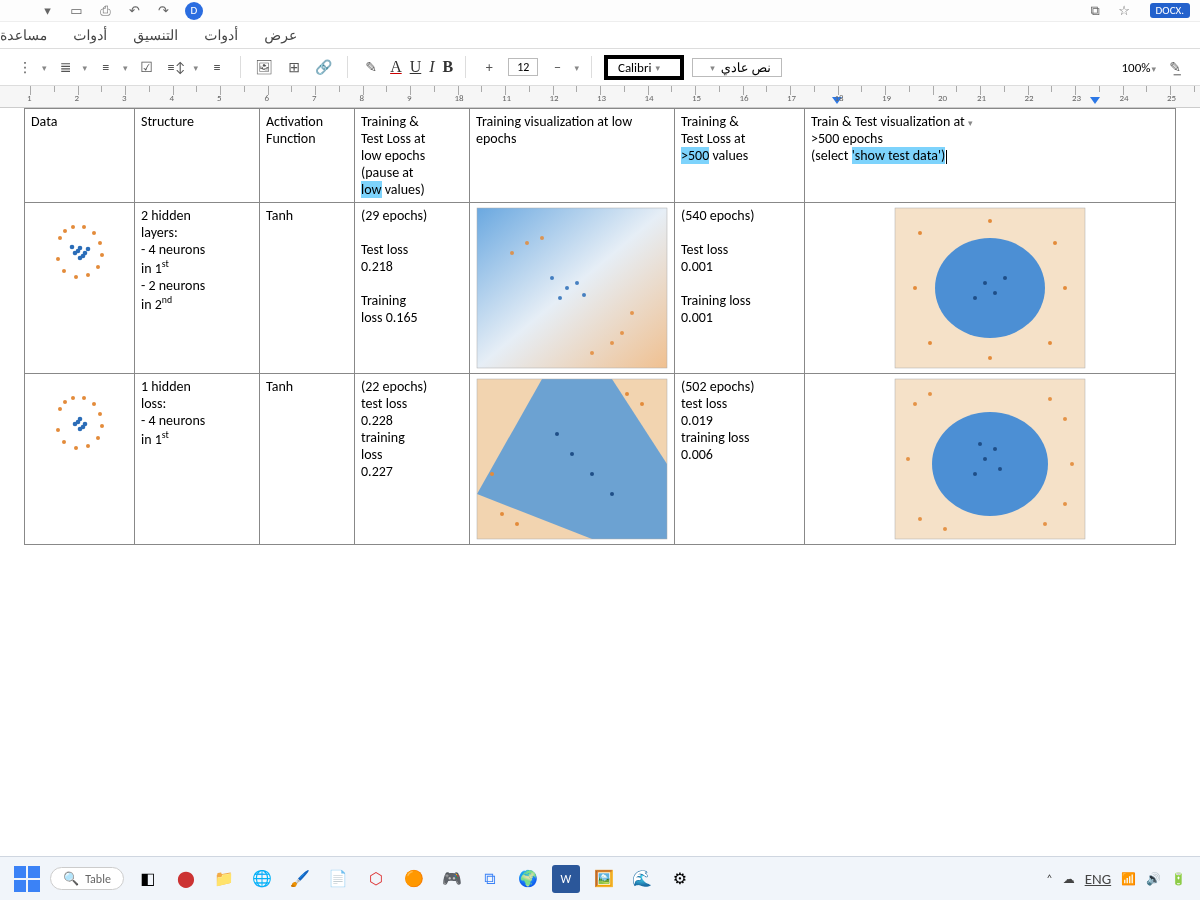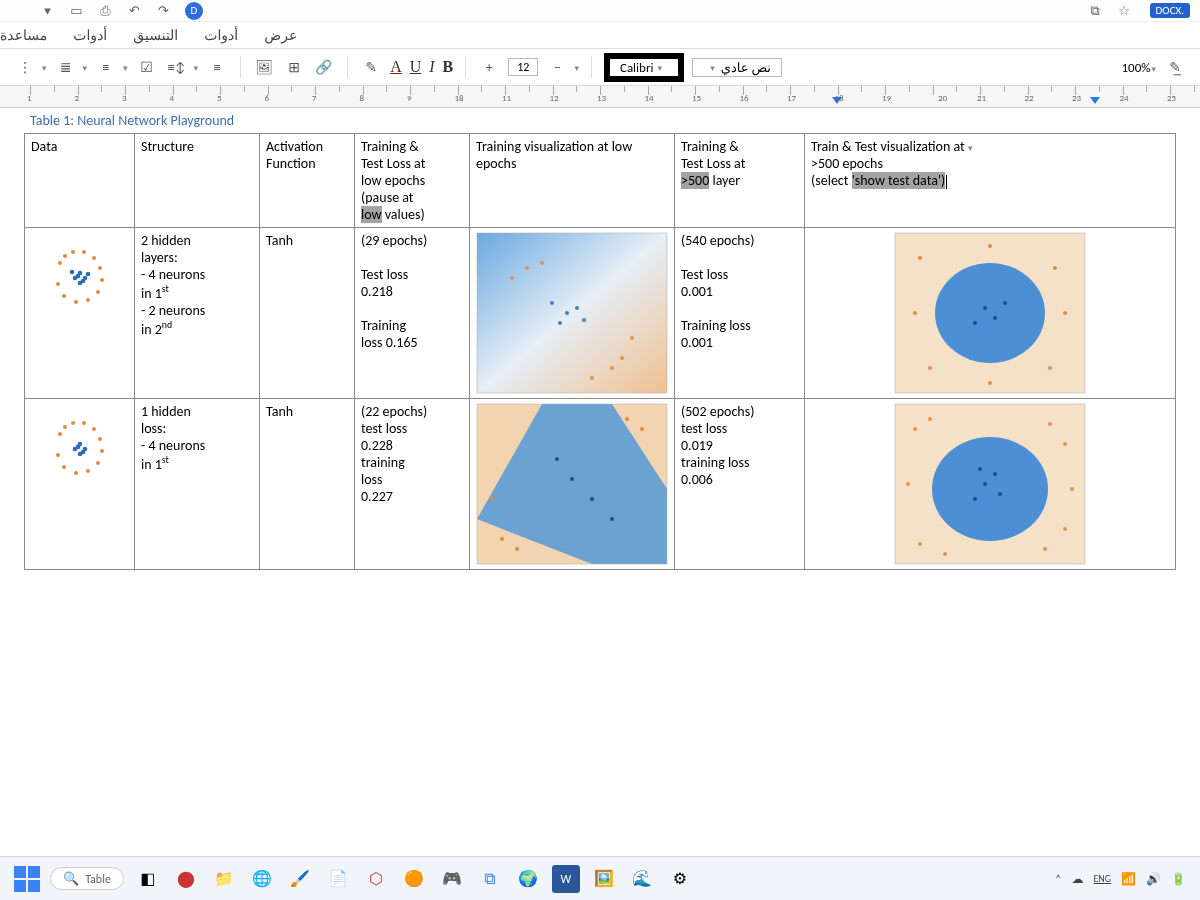--- a/index.html
+++ b/index.html
@@ -19,58 +19,58 @@
 .ribbon { height: 38px; border-top: 1px solid #ddd; border-bottom: 1px solid #ddd; display: flex; align-items: center; gap: 8px; padding: 0 14px; background: #fff; }
 .rsep { width: 1px; height: 22px; background: #ddd; margin: 0 4px; }
 .ribbon .btn { width: 22px; height: 22px; display: inline-flex; align-items: center; justify-content: center; font-size: 14px; color: #555; cursor: pointer; border-radius: 3px; }
 .ribbon .dd { font-size: 9px; color: #888; margin-left: -2px; }
 .fmt-letter { font-family: Georgia, serif; font-size: 16px; color: #333; cursor: pointer; }
 .fmt-b { font-weight: bold; }
 .fmt-i { font-style: italic; }
 .fmt-u { text-decoration: underline; }
 .fmt-a { text-decoration: underline; text-decoration-color: #c00; }
 .fontsize-box { border: 1px solid #bbb; padding: 1px 8px; font-size: 12px; min-width: 28px; text-align: center; cursor: text; }
-.fontbox { border: 6px solid #000000; padding: 1px 10px; font-size: 13px; min-width: 80px; cursor: pointer; display: inline-flex; align-items: center; gap: 6px; }
+.fontbox { border: 4px solid #000000; padding: 1px 10px; font-size: 13px; min-width: 80px; cursor: pointer; display: inline-flex; align-items: center; gap: 6px; }
 .stylebox { border: 1px solid #bbb; padding: 1px 10px; font-size: 13px; min-width: 90px; cursor: pointer; display: inline-flex; align-items: center; gap: 6px; direction: rtl; }
 .zoom { font-size: 13px; margin-left: auto; cursor: pointer; }
 .editmode { width: 18px; height: 18px; }
 
 
 .ruler { height: 22px; background: #f6f6f6; border-bottom: 1px solid #ccc; position: relative; font-size: 9px; color: #666; overflow: hidden; }
 .ruler .tick { position: absolute; top: 0; width: 1px; height: 6px; background: #aaa; }
 .ruler .tick.major { height: 9px; }
 .ruler .num { position: absolute; top: 6px; }
 .ruler .caret { position: absolute; top: 11px; width: 0; height: 0; border-left: 5px solid transparent; border-right: 5px solid transparent; border-top: 7px solid #2b77e6; }
 
 
 .doc { padding: 0 24px; }
 .caption { color: #3b6fb8; font-size: 14px; padding: 4px 0 4px 6px; }
 
 table.nn { border-collapse: collapse; width: 100%; table-layout: fixed; }
 table.nn td, table.nn th { border: 1px solid #888; vertical-align: top; padding: 4px 6px; font-size: 14px; }
 table.nn th { font-weight: normal; text-align: left; }
-.hl { background: #a3a3a3; }
+.hl { background: #7dd3fc; }
 .cursor-bar { display: inline-block; width: 1px; height: 14px; background: #000; vertical-align: middle; margin-left: 1px; }
 
 .vis-cell { padding: 0 !important; }
 .vis { width: 100%; height: 170px; display: block; }
 
 .datathumb { width: 80px; height: 80px; margin: 6px auto; display: block; }
 
 sup { font-size: 0.7em; }
 
 
 .taskbar { position: fixed; bottom: 0; left: 0; right: 0; height: 44px; background: rgba(240,244,250,0.92); border-top: 1px solid #cfd6e0; display: flex; align-items: center; gap: 10px; padding: 0 14px; }
 .start { width: 26px; height: 26px; display: grid; grid-template-columns: 1fr 1fr; grid-template-rows: 1fr 1fr; gap: 2px; cursor: pointer; }
 .start div { background: #3b82f6; }
 .search { display: flex; align-items: center; gap: 6px; background: #fff; border: 1px solid #ccc; border-radius: 18px; padding: 3px 12px; font-size: 12px; color: #666; cursor: text; }
 .search .mag { font-size: 13px; }
 .tb-app { width: 28px; height: 28px; border-radius: 4px; display: inline-flex; align-items: center; justify-content: center; font-size: 16px; cursor: pointer; }
 .tb-right { margin-left: auto; display: flex; align-items: center; gap: 10px; font-size: 12px; color: #444; }
-.lang { font-size: 10px; text-decoration: underline; }
+.lang { font-size: 15px; text-decoration: underline; }
 </style>
 </head>
 <body>
 
 <div class="topbar">
   <span class="tb-icon">▾</span>
   <span class="tb-icon">▭</span>
   <span class="tb-icon">⎙</span>
   <span class="tb-icon">↶</span>
   <span class="tb-icon">↷</span>
@@ -203,21 +203,20 @@
     <div class="tick" style="left: 1098.75px;"></div>
     <div class="tick major" style="left: 1122.5px;"></div>
     <div class="num" style="left: 1119.5px;">24</div>
     <div class="tick" style="left: 1146.25px;"></div>
     <div class="tick major" style="left: 1170px;"></div>
     <div class="num" style="left: 1167px;">25</div>
     <div class="tick" style="left: 1193.75px;"></div>
   </div>
 
 <div class="doc">
-  <div class="caption">Table 1: Neural Network Playground</div>
 
   <table class="nn">
     <colgroup>
       <col style="width:110px">
         <col style="width:125px">
         <col style="width:95px">
       <col style="width:115px">
         <col style="width:205px">
       <col style="width:130px">
         <col style="width:*">
@@ -231,21 +230,21 @@
           <span>Training &amp;</span><br>
           <span>Test Loss at</span><br>
           <span>low epochs</span><br>
           <span>(pause at</span><br>
           <span class="hl">low</span><span> values)</span>
         </th>
         <th>Training visualization at low epochs</th>
         <th>
           <span>Training &amp;</span><br>
           <span>Test Loss at</span><br>
-          <span class="hl">&gt;500</span><span> layer</span>
+          <span class="hl">&gt;500</span><span> values</span>
         </th>
         <th>
           <span>Train &amp; Test visualization at</span> <span class="dd" style="font-size:9px;color:#888;">▾</span><br>
           <span>&gt;500 epochs</span><br>
           <span>(select </span><span class="hl">'show test data')</span><span class="cursor-bar"></span>
         </th>
       </tr>
     </thead>
     <tbody>
 

